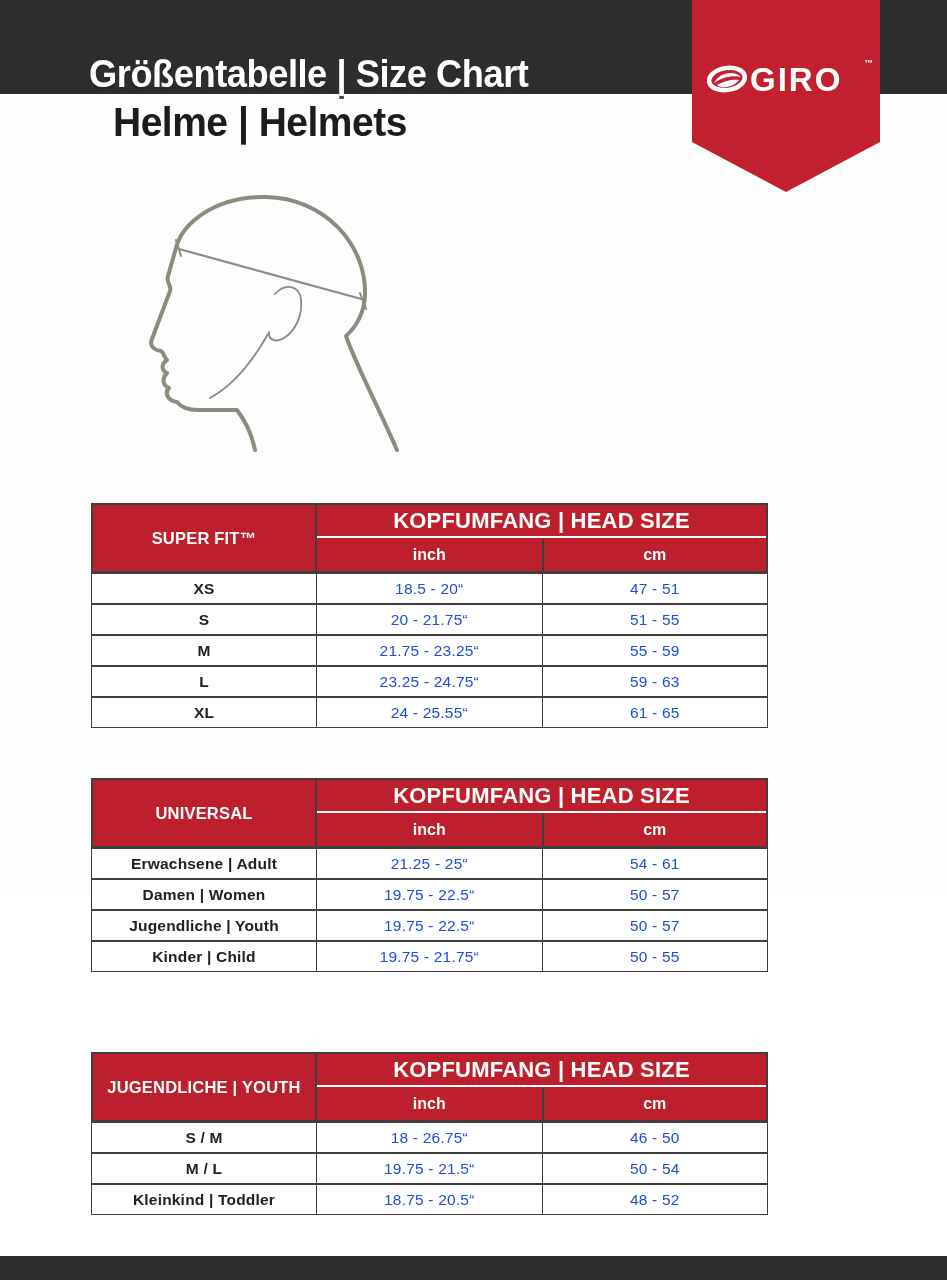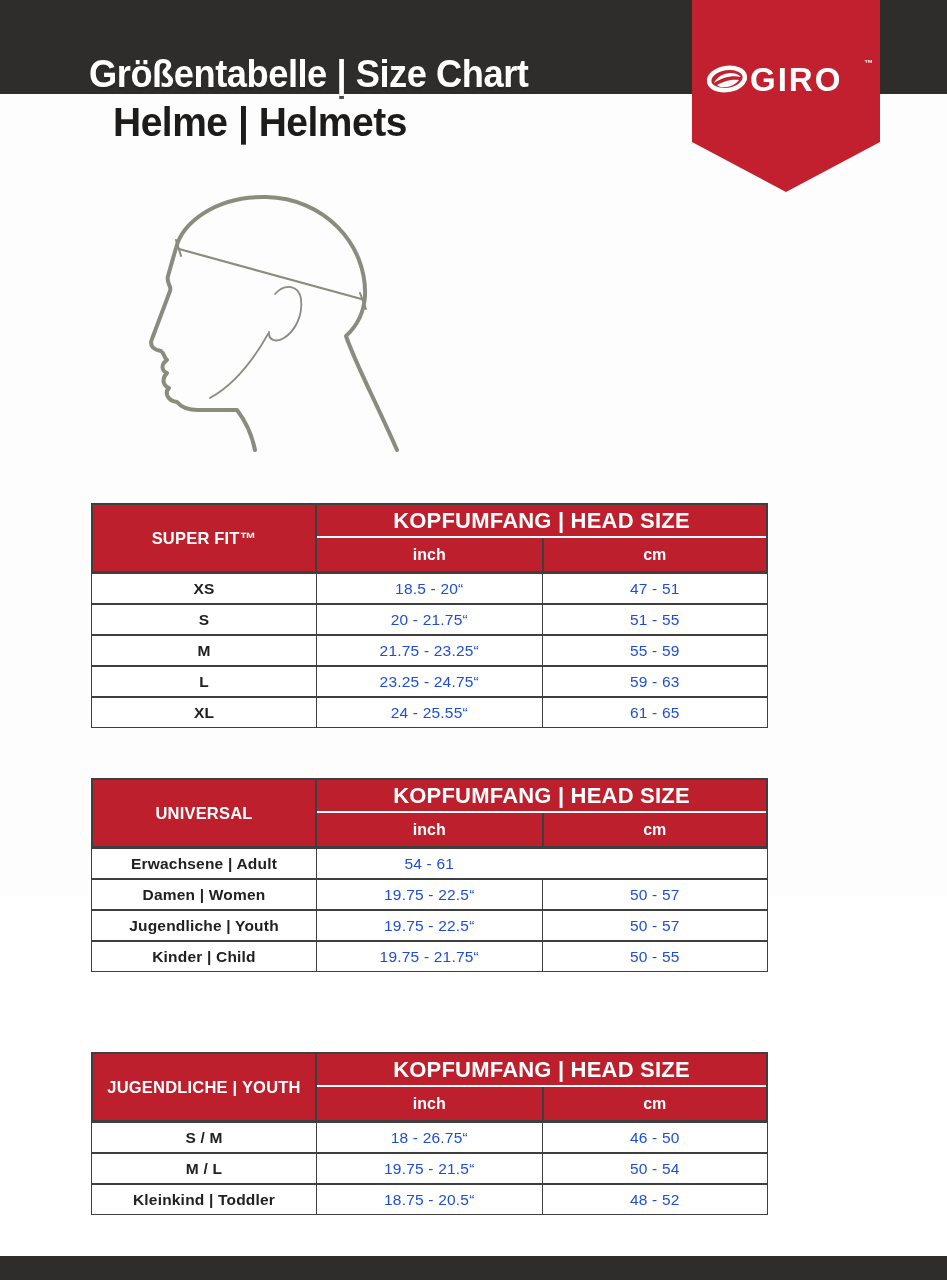--- a/index.html
+++ b/index.html
@@ -158,20 +158,21 @@
     <div class="size-table">
       <div class="thead">
         <div class="corner-cell">UNIVERSAL</div>
         <div class="span-header-cell">KOPFUMFANG | HEAD SIZE</div>
         <div class="sub-cell inch">inch</div>
         <div class="sub-cell cm">cm</div>
       </div>
 
         <div class="data-row">
           <div class="c label">Erwachsene | Adult</div>
+          <div class="c">21.25 - 25“</div>
           <div class="c">54 - 61</div>
         </div>
 
         <div class="data-row">
           <div class="c label">Damen | Women</div>
           <div class="c">19.75 - 22.5“</div>
           <div class="c">50 - 57</div>
         </div>
 
 

